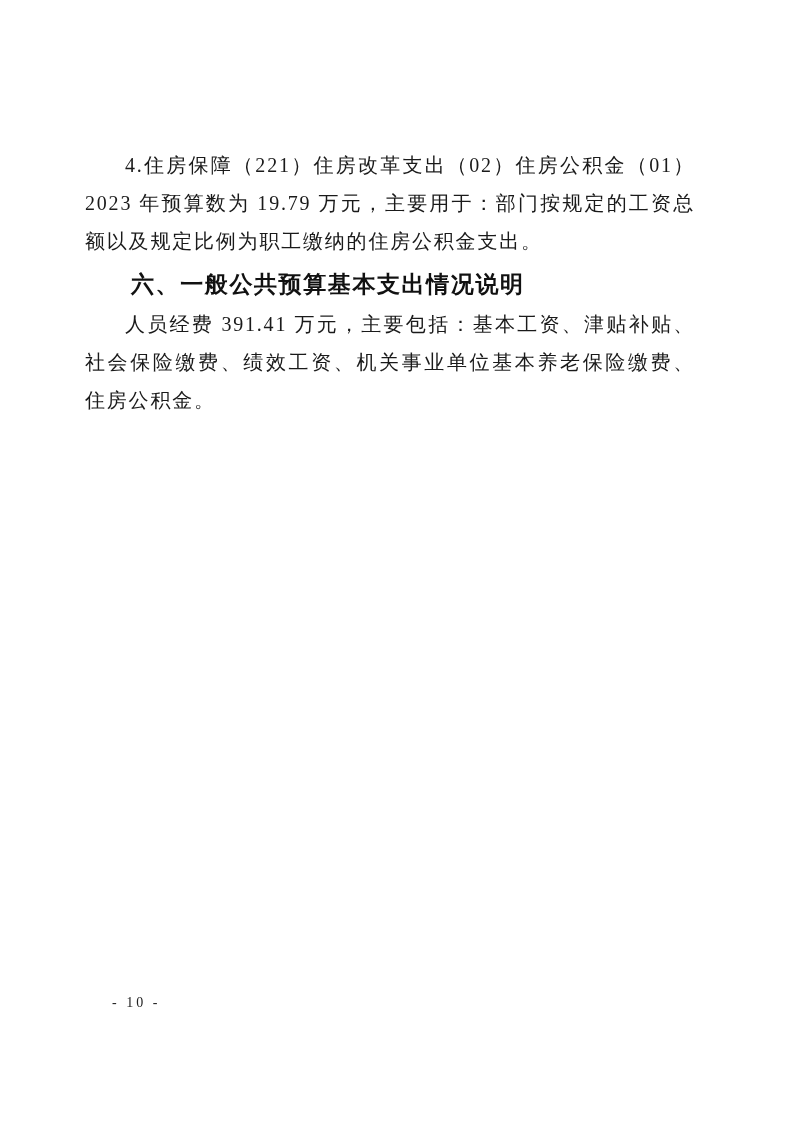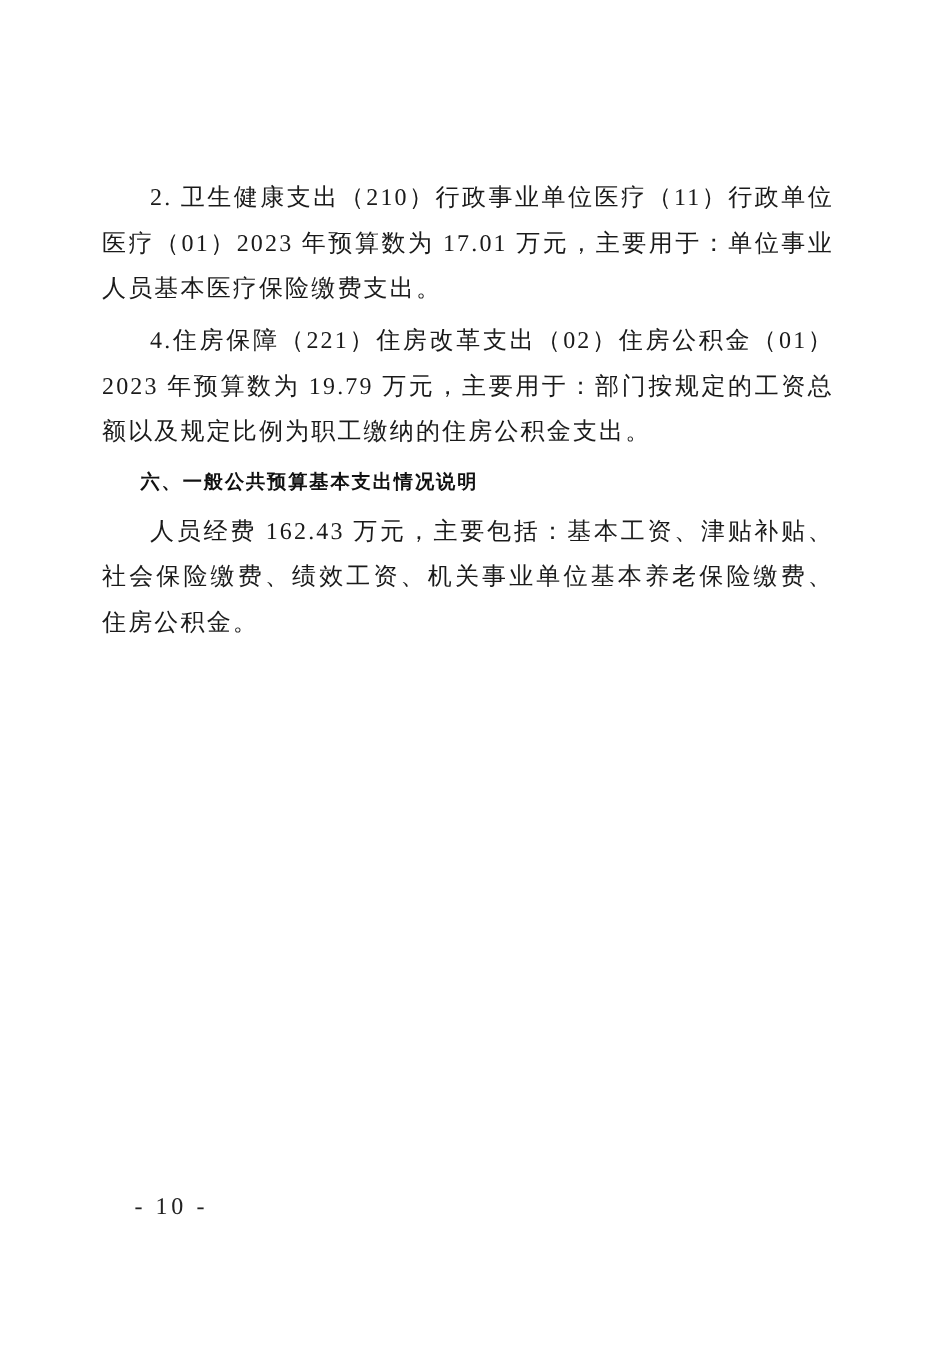--- a/index.html
+++ b/index.html
@@ -28,41 +28,40 @@
     letter-spacing: 1.8px;
   }
   .content p {
     margin: 0 0 5px 0;
     text-indent: 2em;
     word-break: break-all;
   }
   .content h2.section-heading {
     font-family: "Liberation Sans", "DejaVu Sans", sans-serif;
     font-weight: 700;
-    font-size: 16px;
+    font-size: 23px;
     line-height: 38px;
     letter-spacing: 1.6px;
     margin: 2px 0 2px 0;
     text-indent: 2em;
     color: #111111;
   }
   .page-number {
     position: absolute;
     left: 112px;
     top: 995px;
-    font-size: 20px;
+    font-size: 14px;
     letter-spacing: 3px;
     color: #222222;
     font-family: "Liberation Serif", "DejaVu Serif", serif;
   }
 </style>
 </head>
 <body>
 
 <div class="page">
   <div class="content">
-    <p>2. 卫生健康支出（210）行政事业单位医疗（11）行政单位医疗（01）2023 年预算数为 17.01 万元，主要用于：单位事业人员基本医疗保险缴费支出。</p>
     <p>4.住房保障（221）住房改革支出（02）住房公积金（01）2023 年预算数为 19.79 万元，主要用于：部门按规定的工资总额以及规定比例为职工缴纳的住房公积金支出。</p>
     <h2 class="section-heading">六、一般公共预算基本支出情况说明</h2>
-    <p>人员经费 162.43 万元，主要包括：基本工资、津贴补贴、社会保险缴费、绩效工资、机关事业单位基本养老保险缴费、住房公积金。</p>
+    <p>人员经费 391.41 万元，主要包括：基本工资、津贴补贴、社会保险缴费、绩效工资、机关事业单位基本养老保险缴费、住房公积金。</p>
   </div>
   <div class="page-number">- 10 -</div>
 </div>
 
 </body></html>

